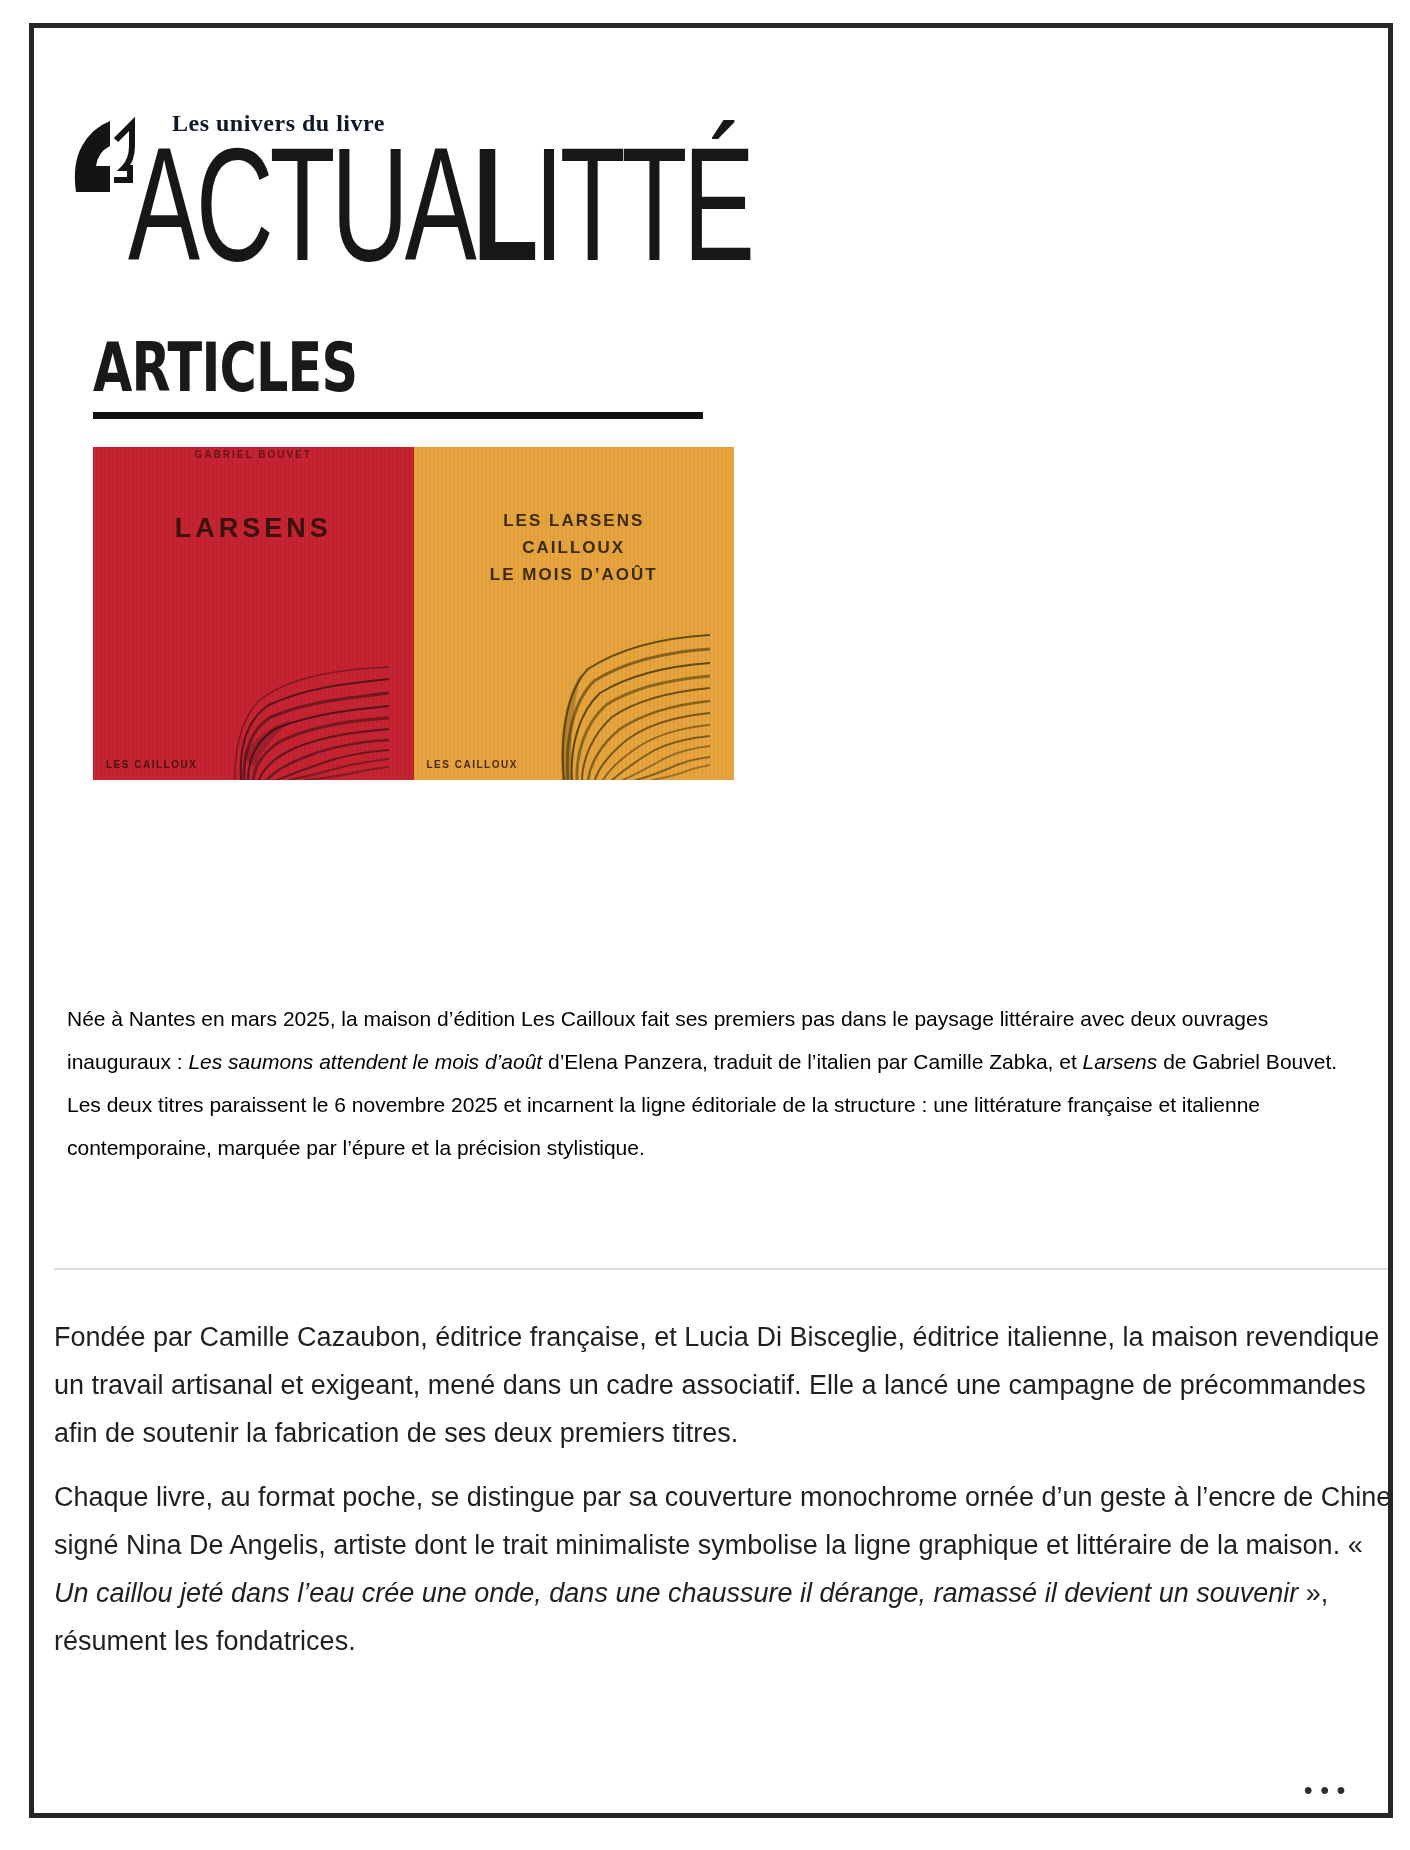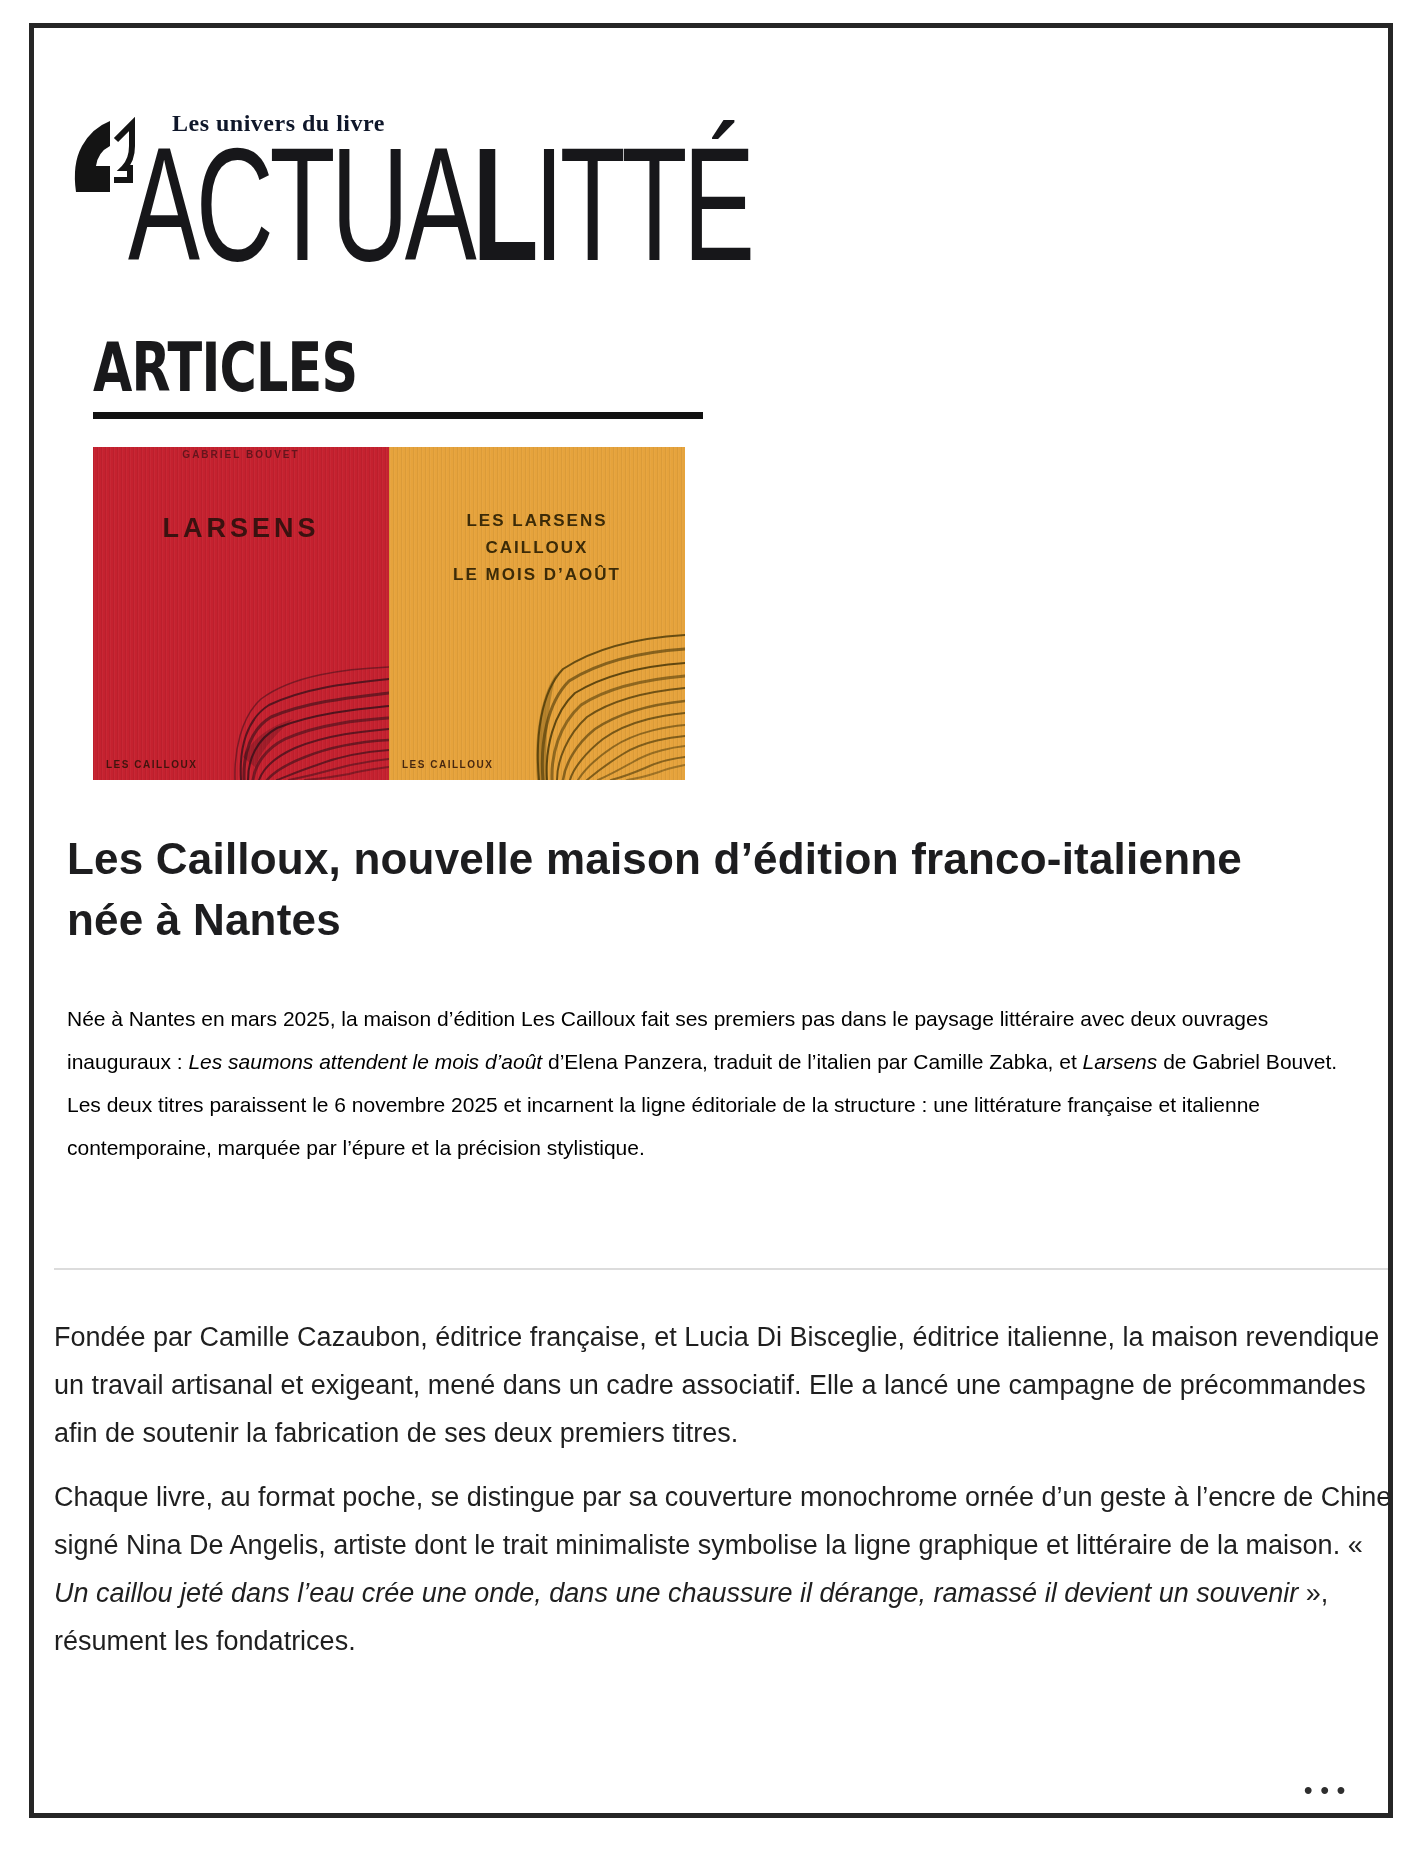--- a/index.html
+++ b/index.html
@@ -26,21 +26,21 @@
   .wordmark .wm-heavy { font-weight:bold; }
   
   .section-heading {
     position:absolute; left:59px; top:300px;
     font-family:"DejaVu Sans", sans-serif; font-weight:bold;
     font-size:62px; color:#19191b; letter-spacing:-1px;
     transform:scale(0.82,1.08); transform-origin:left top; white-space:nowrap;
   }
   .section-rule { position:absolute; left:59px; top:384px; width:610px; height:7px; background:#111; }
   
-  .covers { position:absolute; left:59px; top:419px; width:592px; height:333px; display:flex; cursor:pointer; }
+  .covers { position:absolute; left:59px; top:419px; width:641px; height:333px; display:flex; cursor:pointer; }
   .cover { position:relative; width:50%; height:100%; overflow:hidden; }
   .cover-texture { position:absolute; inset:0;
     background:repeating-linear-gradient(90deg, rgba(0,0,0,0.05) 0 1px, rgba(255,255,255,0.03) 1px 2px, transparent 2px 4px); }
   .cover-author { position:absolute; top:2px; left:0; right:0; text-align:center;
     font-size:10px; font-weight:bold; letter-spacing:2px; color:#4e1218; opacity:.8; }
   .cover-title-left { position:absolute; top:66px; left:0; right:0; text-align:center;
     font-size:27px; font-weight:bold; letter-spacing:4px; color:#3a1210; }
   .cover-title-right { position:absolute; top:60px; left:0; right:0; text-align:center;
     font-size:17px; font-weight:bold; letter-spacing:2px; line-height:27px; color:#3c2b08; }
   .cover-publisher { position:absolute; bottom:10px; left:13px;
@@ -126,21 +126,20 @@
       </svg>
       <div class="cover-title-right">
         <div>LES LARSENS</div>
         <div>CAILLOUX</div>
         <div>LE MOIS D’AOÛT</div>
       </div>
       <div class="cover-publisher">LES CAILLOUX</div>
     </div>
   </div>
 
-  <h1 class="article-title">Les Cailloux, nouvelle maison d’édition franco-italienne née à Nantes</h1>
   <p class="article-lead"><span>Née à Nantes en mars 2025, la maison d’édition Les Cailloux fait ses premiers pas dans le paysage littéraire avec deux ouvrages inauguraux : </span><span class="it">Les saumons attendent le mois d’août</span><span> d’Elena Panzera, traduit de l’italien par Camille Zabka, et </span><span class="it">Larsens</span><span> de Gabriel Bouvet. Les deux titres paraissent le 6 novembre 2025 et incarnent la ligne éditoriale de la structure : une littérature française et italienne contemporaine, marquée par l’épure et la précision stylistique.</span></p>
   <div class="divider"></div>
   <p class="article-p p2"><span>Fondée par Camille Cazaubon, éditrice française, et Lucia Di Bisceglie, éditrice italienne, la maison revendique un travail artisanal et exigeant, mené dans un cadre associatif. Elle a lancé une campagne de précommandes afin de soutenir la fabrication de ses deux premiers titres.</span></p>
   <p class="article-p p3"><span>Chaque livre, au format poche, se distingue par sa couverture monochrome ornée d’un geste à l’encre de Chine signé Nina De Angelis, artiste dont le trait minimaliste symbolise la ligne graphique et littéraire de la maison. « </span><span class="it">Un caillou jeté dans l’eau crée une onde, dans une chaussure il dérange, ramassé il devient un souvenir</span><span> », résument les fondatrices.</span></p>
 
   <div class="more-dots">•••</div>
 
 </div>
 
 </body></html>

